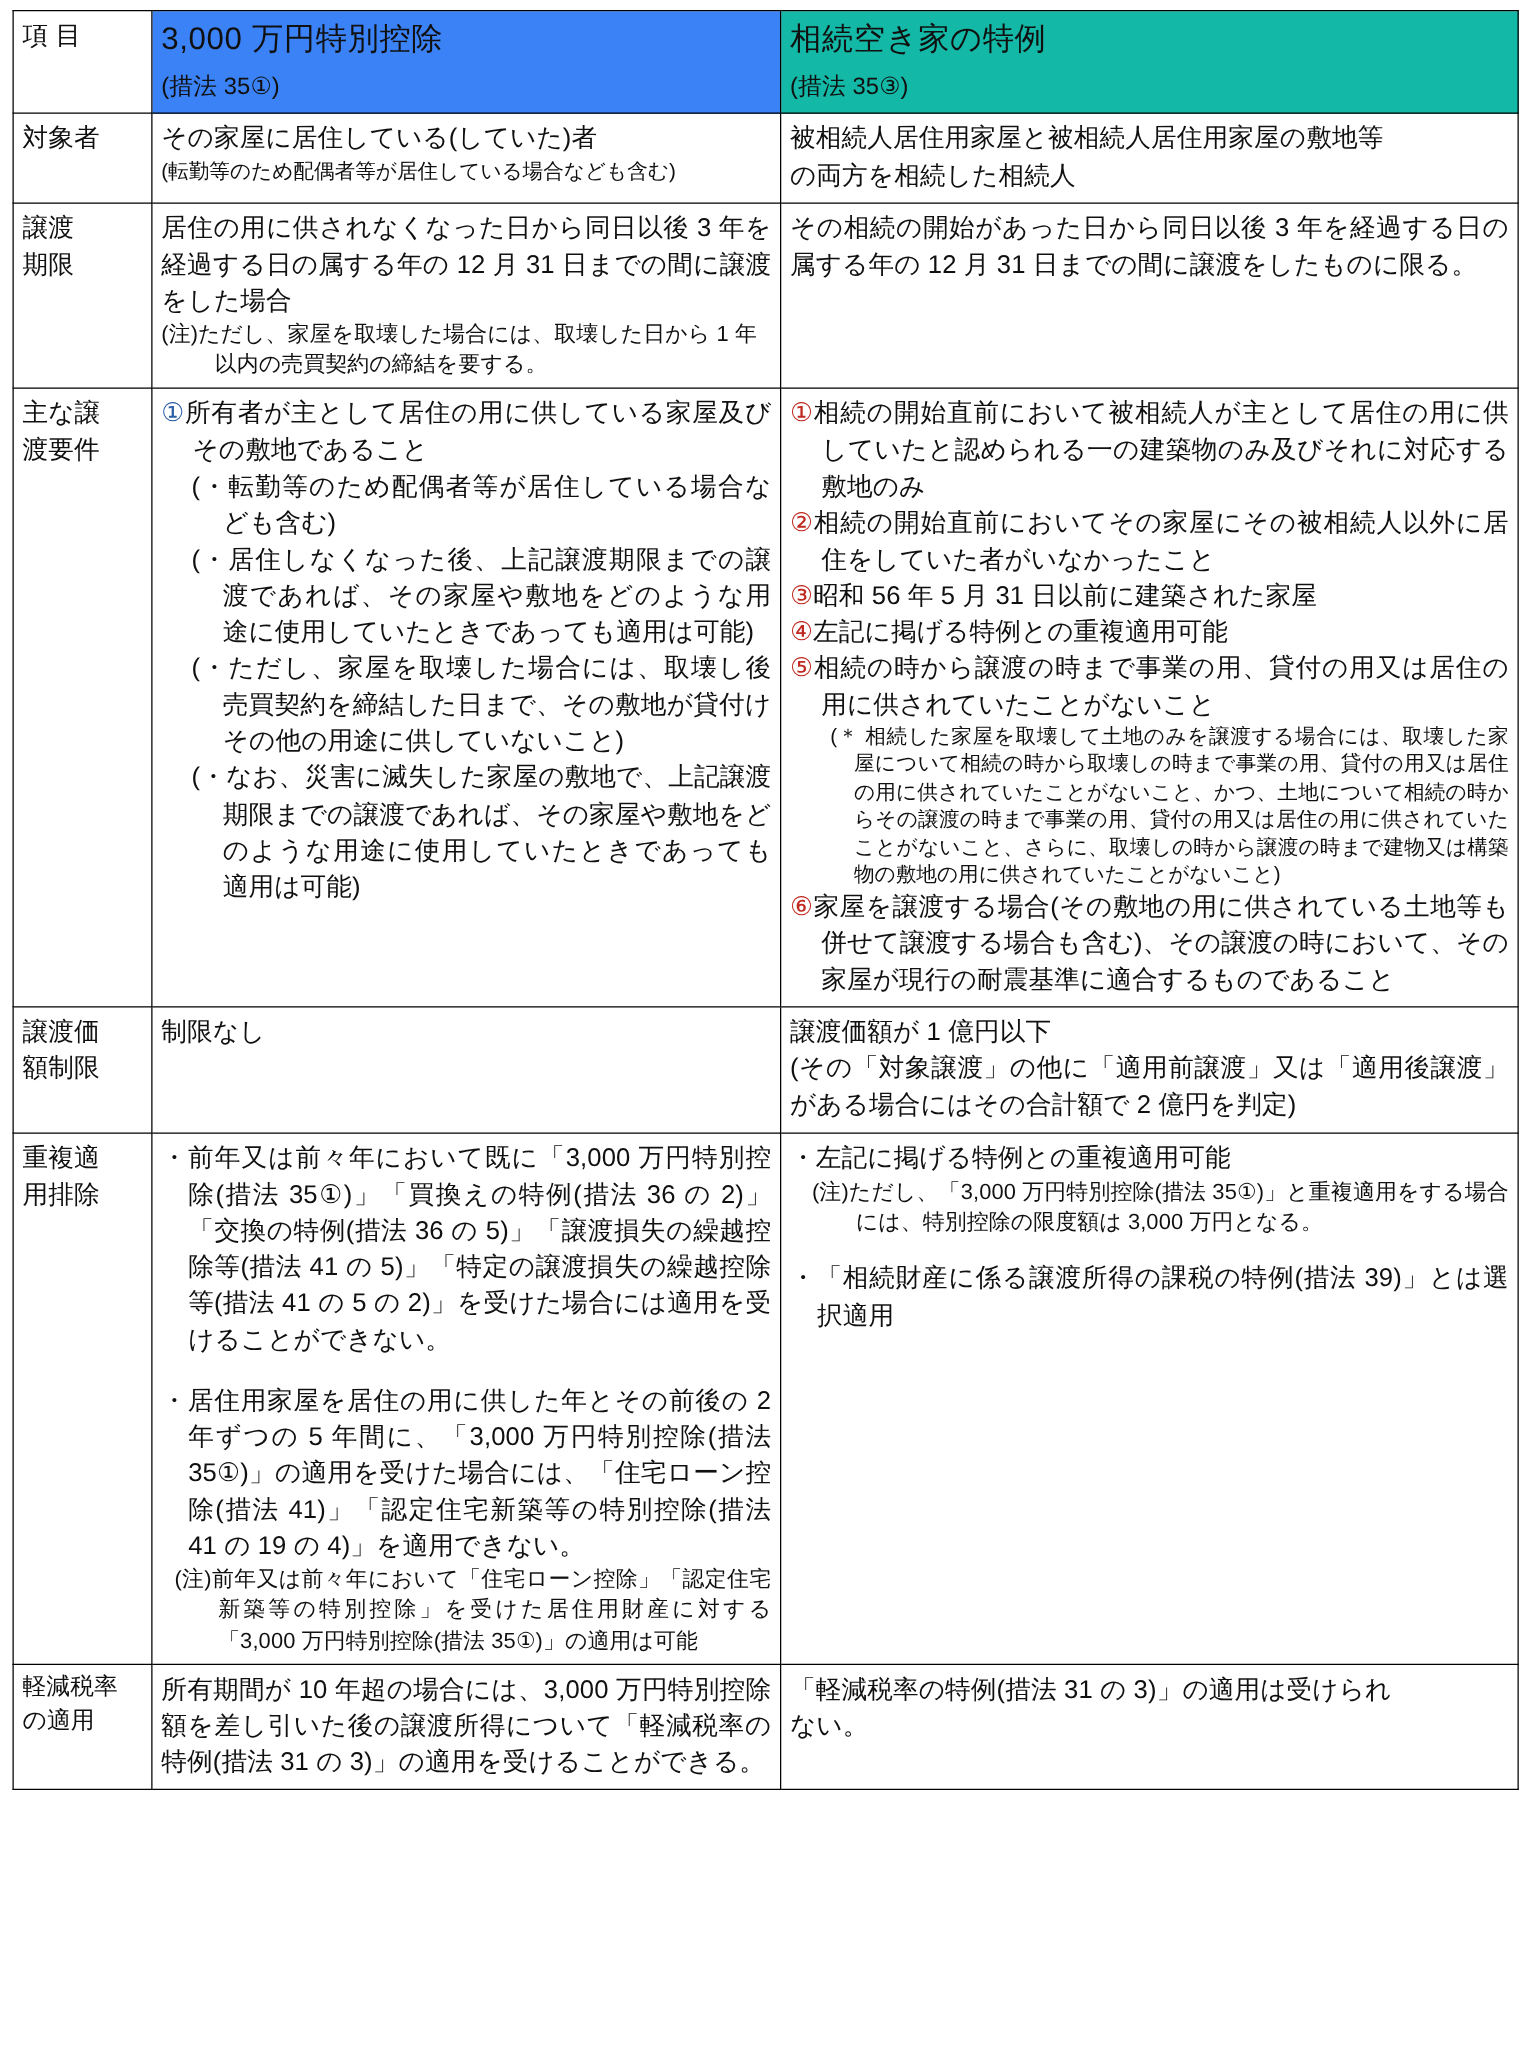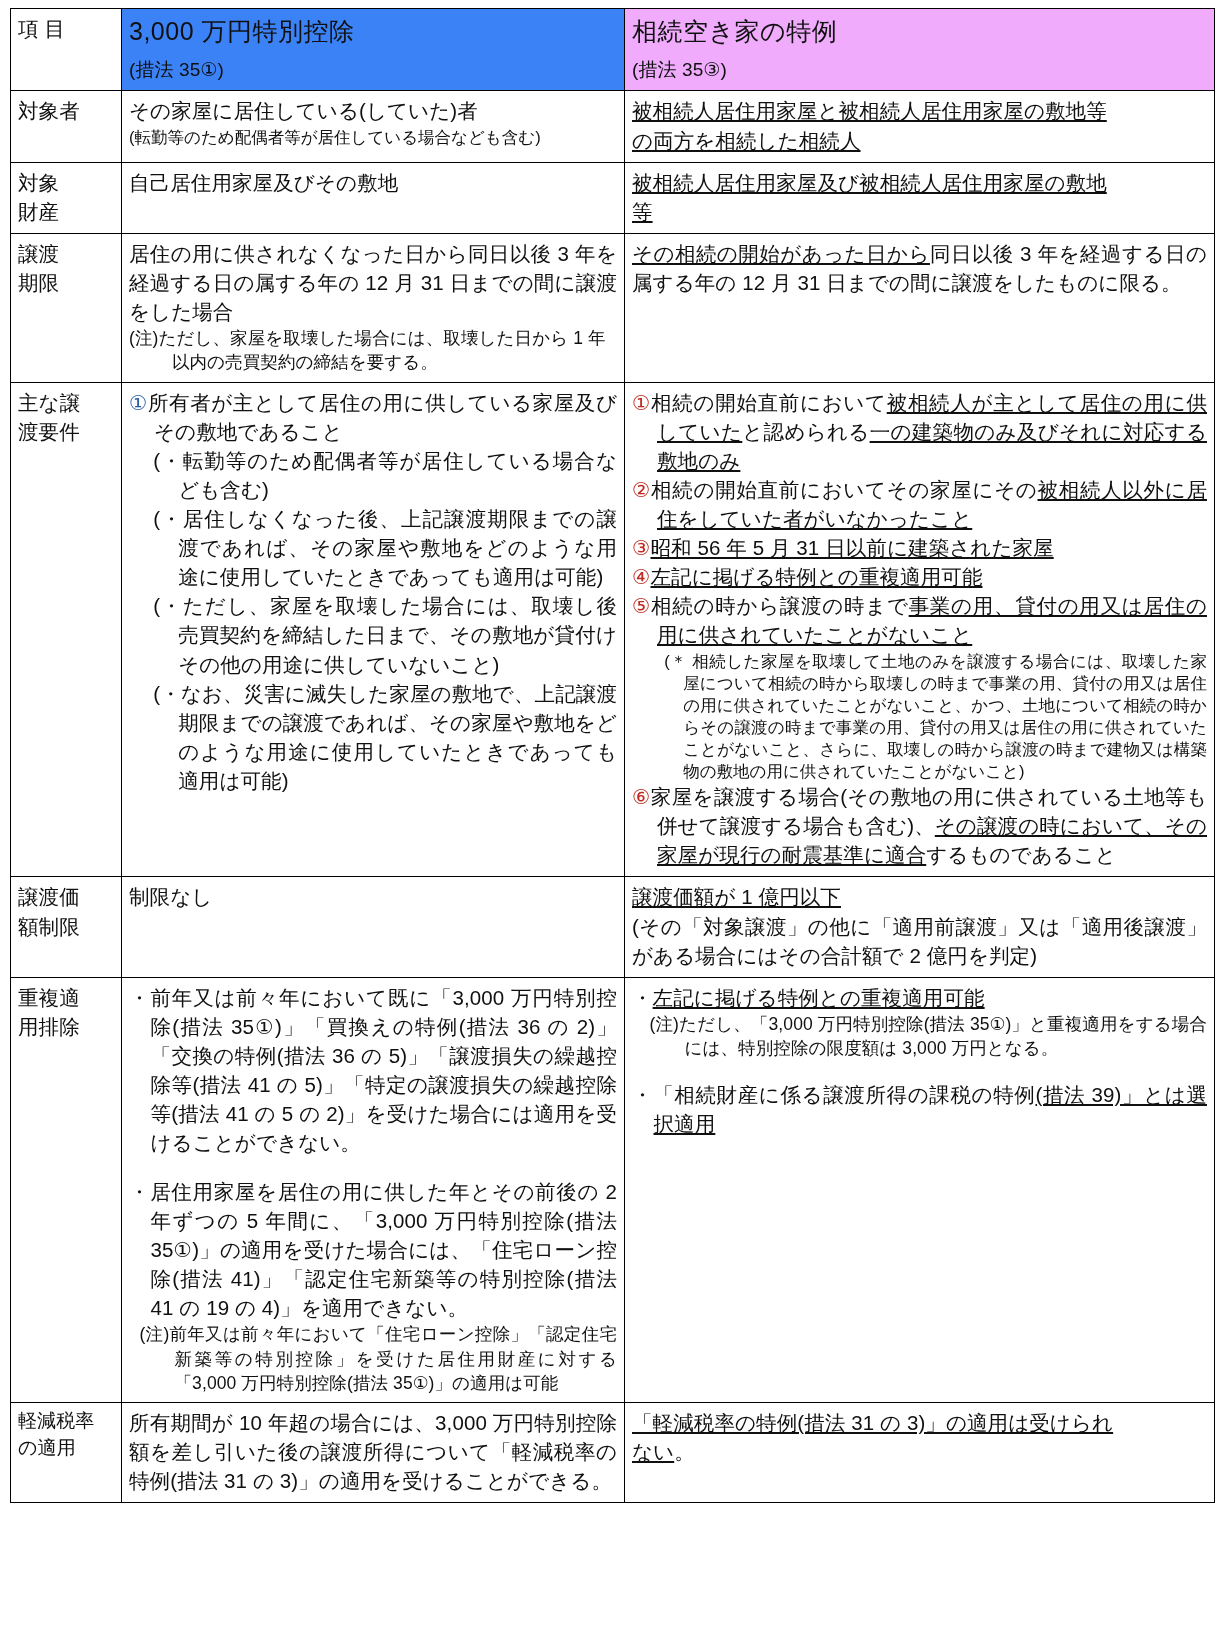--- a/index.html
+++ b/index.html
@@ -78,21 +78,21 @@
     font-size: 20.5px;
     line-height: 1.3;
     letter-spacing: 0.5px;
     padding: 6px 2px;
   }
   td.rl .l2 { display: block; }
 
   
   .vmid { vertical-align: middle; }
   .blk { display: block; }
-  .u { text-decoration: underline; text-underline-offset: 2px; }
+  .u { text-underline-offset: 2px; }
   .sm {
     font-size: 16.5px;
     line-height: 1.34;
     letter-spacing: 0px;
   }
   .sm2 {
     font-size: 17.5px;
     line-height: 1.38;
   }
   .num-blue {
@@ -148,53 +148,40 @@
         <col class="c-right">
     </colgroup>
     <tbody>
 
       <tr>
         <th class="hd-label">項 目</th>
         <th class="hd-blue" style="background: #3b82f6;">
           <span class="blk hd-title">3,000 万円特別控除</span>
           <span class="blk hd-sub">(措法 35①)</span>
         </th>
-        <th class="hd-pink" style="background: #f0abfc;">
+        <th class="hd-pink" style="background: #14b8a6;">
           <span class="blk hd-title">相続空き家の特例</span>
           <span class="blk hd-sub">(措法 35③)</span>
         </th>
       </tr>
 
       <tr>
         <td class="rl">
           <span>対象者</span>
         </td>
         <td>
           <span class="blk">その家屋に居住している(していた)者</span>
           <span class="blk sm">(転勤等のため配偶者等が居住している場合なども含む)</span>
         </td>
         <td>
           <span class="blk u">被相続人居住用家屋と被相続人居住用家屋の敷地等</span>
           <span class="blk"><span class="u">の両方を相続した相続人</span></span>
         </td>
       </tr>
 
-      <tr>
-        <td class="rl">
-          <span class="l2">対象</span>
-          <span class="l2">財産</span>
-        </td>
-        <td class="vmid">
-          <span class="blk">自己居住用家屋及びその敷地</span>
-        </td>
-        <td>
-          <span class="blk u">被相続人居住用家屋及び被相続人居住用家屋の敷地</span>
-          <span class="blk"><span class="u">等</span></span>
-        </td>
-      </tr>
 
       <tr>
         <td class="rl">
           <span class="l2">譲渡</span>
           <span class="l2">期限</span>
         </td>
         <td>
           <span class="blk just">居住の用に供されなくなった日から同日以後 3 年を経過する日の属する年の 12 月 31 日までの間に譲渡をした場合</span>
           <span class="li-note sm2"><span>(注)</span><span>ただし、家屋を取壊した場合には、取壊した日から 1 年以内の売買契約の締結を要する。</span></span>
         </td>

